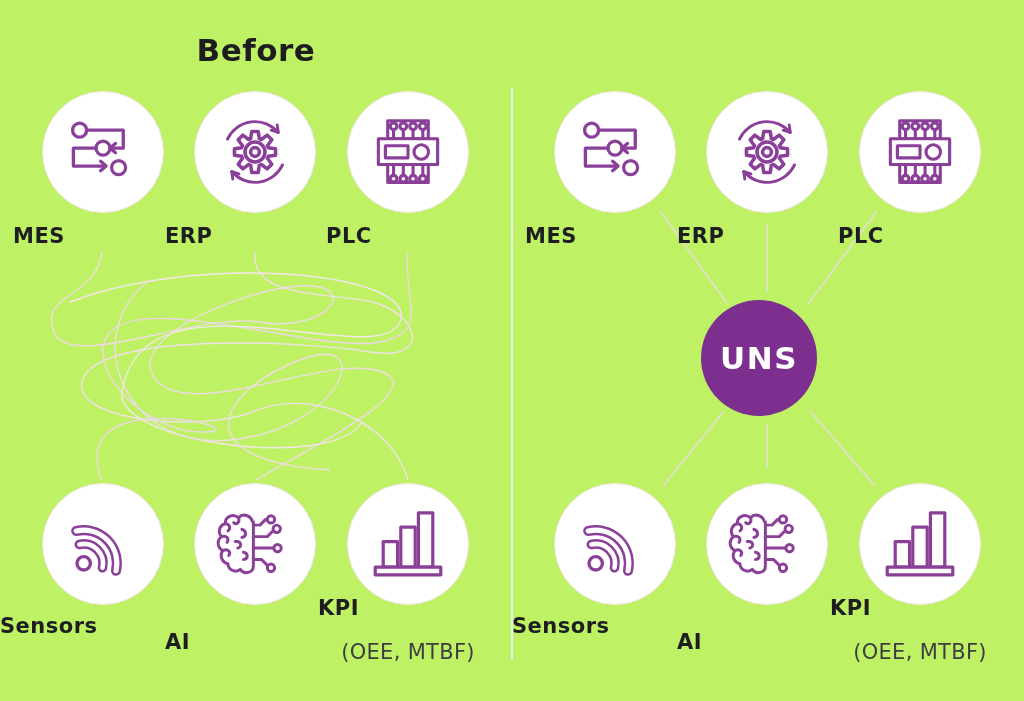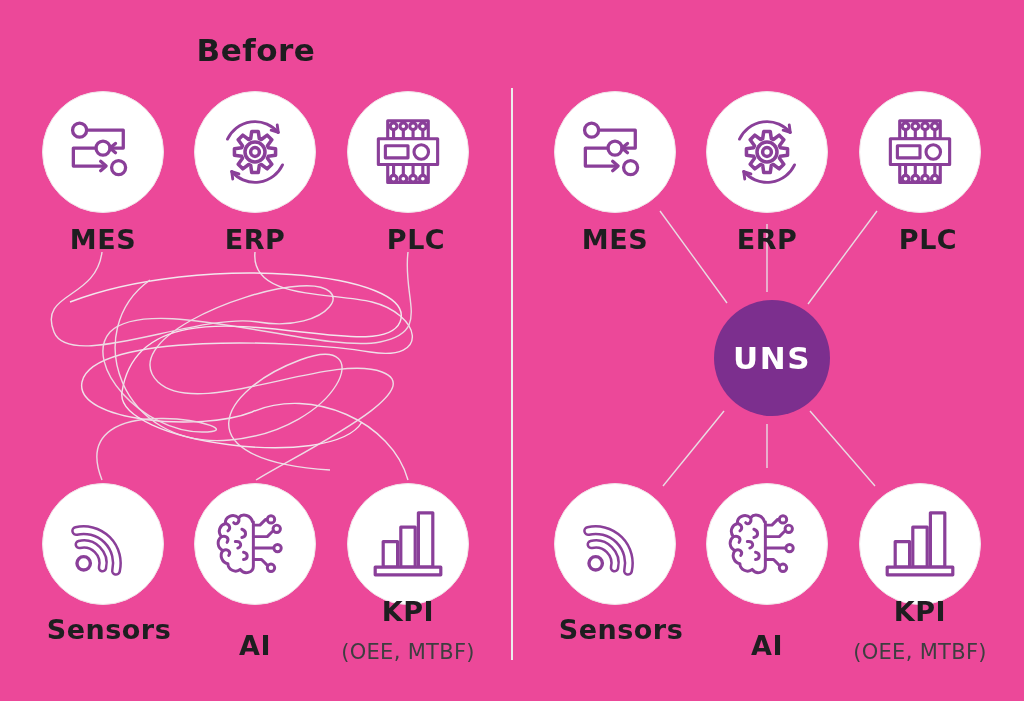--- a/index.html
+++ b/index.html
@@ -1,39 +1,39 @@
 <!DOCTYPE html>
 <html><head>
 <meta charset="utf-8">
 <style>
   html,body{margin:0;padding:0;background:#ffffff;}
-  .canvas{position:relative;width:1024px;height:701px;background:#ec4899;overflow:hidden;
+  .canvas{position:relative;width:1024px;height:701px;background:#bef264;overflow:hidden;
           font-family:"DejaVu Sans","Liberation Sans",sans-serif;}
   .panel{position:absolute;top:0;width:512px;height:701px;}
   .panel.before{left:0;}
   .panel.after{left:512px;}
   .divider{position:absolute;left:511px;top:88px;width:2px;height:572px;background:#ebebeb;}
   .ptitle{position:absolute;top:32px;left:0;width:512px;text-align:center;
           font-size:31px;font-weight:bold;color:#1d1d1f;letter-spacing:.5px;}
   .midsvg{position:absolute;left:0;top:0;width:512px;height:701px;}
   .node{position:absolute;width:122px;height:122px;border-radius:50%;
         background:#fff;border:1.5px solid #f1e2e9;box-sizing:border-box;
         display:flex;align-items:center;justify-content:center;}
-  .nlabel{position:absolute;width:180px;text-align:center;font-size:27px;
+  .nlabel{position:absolute;width:180px;text-align:left;font-size:21px;
           font-weight:bold;color:#1e1e20;letter-spacing:.5px;}
   .sublabel{position:absolute;width:200px;text-align:center;font-size:21px;
           font-weight:normal;color:#3e3e40;letter-spacing:.3px;}
-  .hub{position:absolute;left:202px;top:300px;width:116px;height:116px;border-radius:50%;
+  .hub{position:absolute;left:189px;top:300px;width:116px;height:116px;border-radius:50%;
        background:#7c2f8e;display:flex;align-items:center;justify-content:center;
        color:#ffffff;font-size:31px;font-weight:bold;letter-spacing:1.5px;}
   
   .n-tl{left:42px;top:91px;}  .n-tc{left:194px;top:91px;}  .n-tr{left:347px;top:91px;}
   .n-bl{left:42px;top:483px;} .n-bc{left:194px;top:483px;} .n-br{left:347px;top:483px;}
   .l-tl{left:13px;top:224px;} .l-tc{left:165px;top:224px;} .l-tr{left:326px;top:224px;}
-  .l-bl{left:19px;top:614px;} .l-bc{left:165px;top:630px;} .l-br{left:318px;top:596px;}
+  .l-bl{left:0;top:614px;} .l-bc{left:165px;top:630px;} .l-br{left:318px;top:596px;}
   .s-br{left:308px;top:640px;}
   .icon{display:block;}
 </style>
 </head>
 <body>
 
 <svg width="0" height="0" style="position:absolute" aria-hidden="true">
   <defs>
     <g id="ic-mes" fill="none" stroke="#8a3f99" stroke-width="4.2" stroke-linecap="round" stroke-linejoin="round">
       <circle cx="20" cy="22" r="9"></circle>

